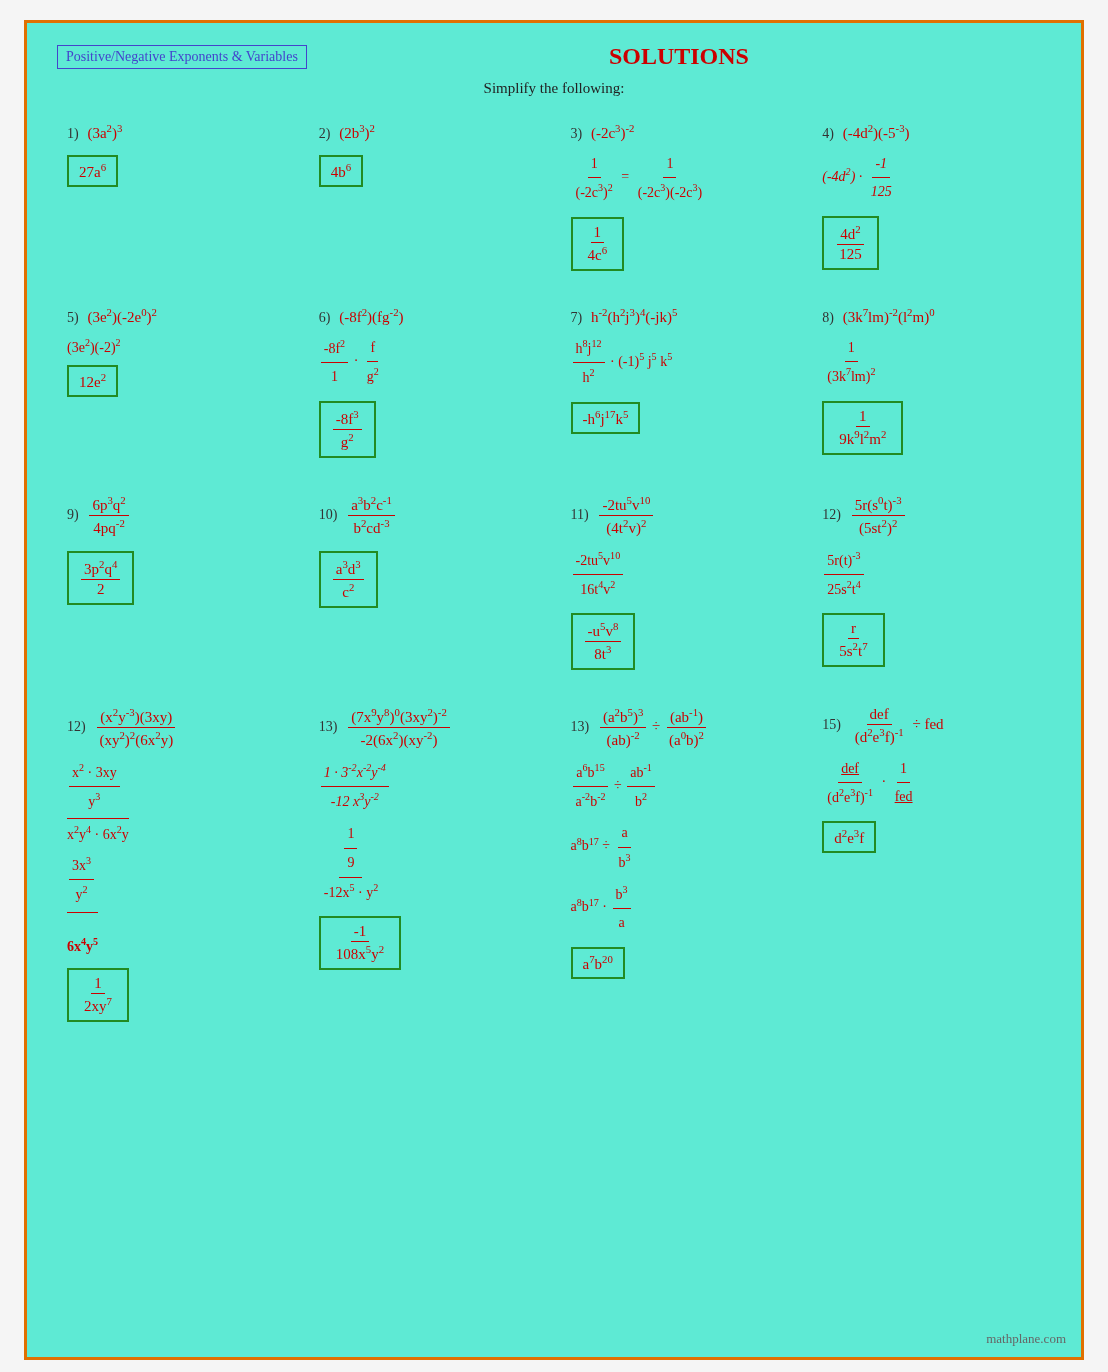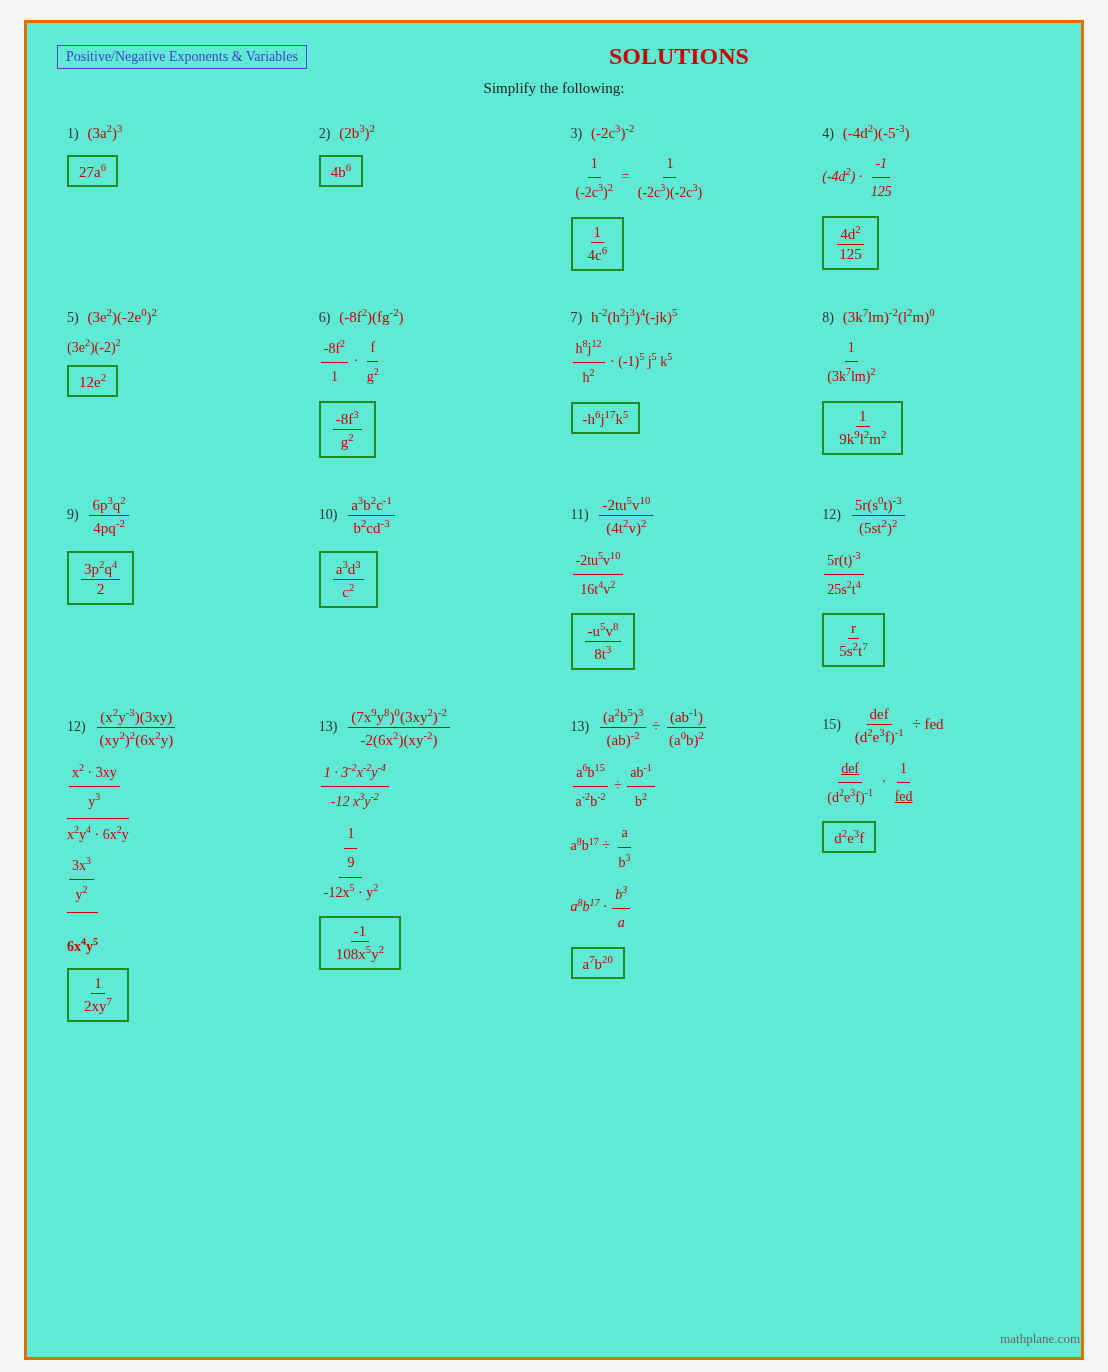--- a/index.html
+++ b/index.html
@@ -82,21 +82,21 @@
     }
     .q-line {
       font-size: 15px;
       color: #333;
       margin-bottom: 8px;
     }
     .step { display: block; color: #cc0000; font-size: 14px; line-height: 1.8; }
     .mathplane {
       position: absolute;
       bottom: 10px;
-      right: 1px;
+      right: 15px;
       color: #666;
       font-size: 13px;
     }
   </style>
 </head>
 <body>
 
 <div class="page">
   <div class="header">
     <div class="title-box">Positive/Negative Exponents &amp; Variables</div>
@@ -451,21 +451,21 @@
       </div>
       <div style="margin-bottom:5px;">
         <span class="step red">
           a<sup>8</sup>b<sup>17</sup> ÷
           <span class="frac">
             <span class="frac-num">a</span>
             <span class="frac-den">b<sup>3</sup></span>
           </span>
         </span>
       </div>
-      <div style="margin-bottom:5px;font-style:italic;">
+      <div style="margin-bottom:5px;">
         <span class="step red">
           a<sup>8</sup>b<sup>17</sup> ·
           <span class="frac">
             <span class="frac-num">b<sup>3</sup></span>
             <span class="frac-den">a</span>
           </span>
         </span>
       </div>
       <div class="answer-box red">a<sup>7</sup>b<sup>20</sup></div>
     </div>

